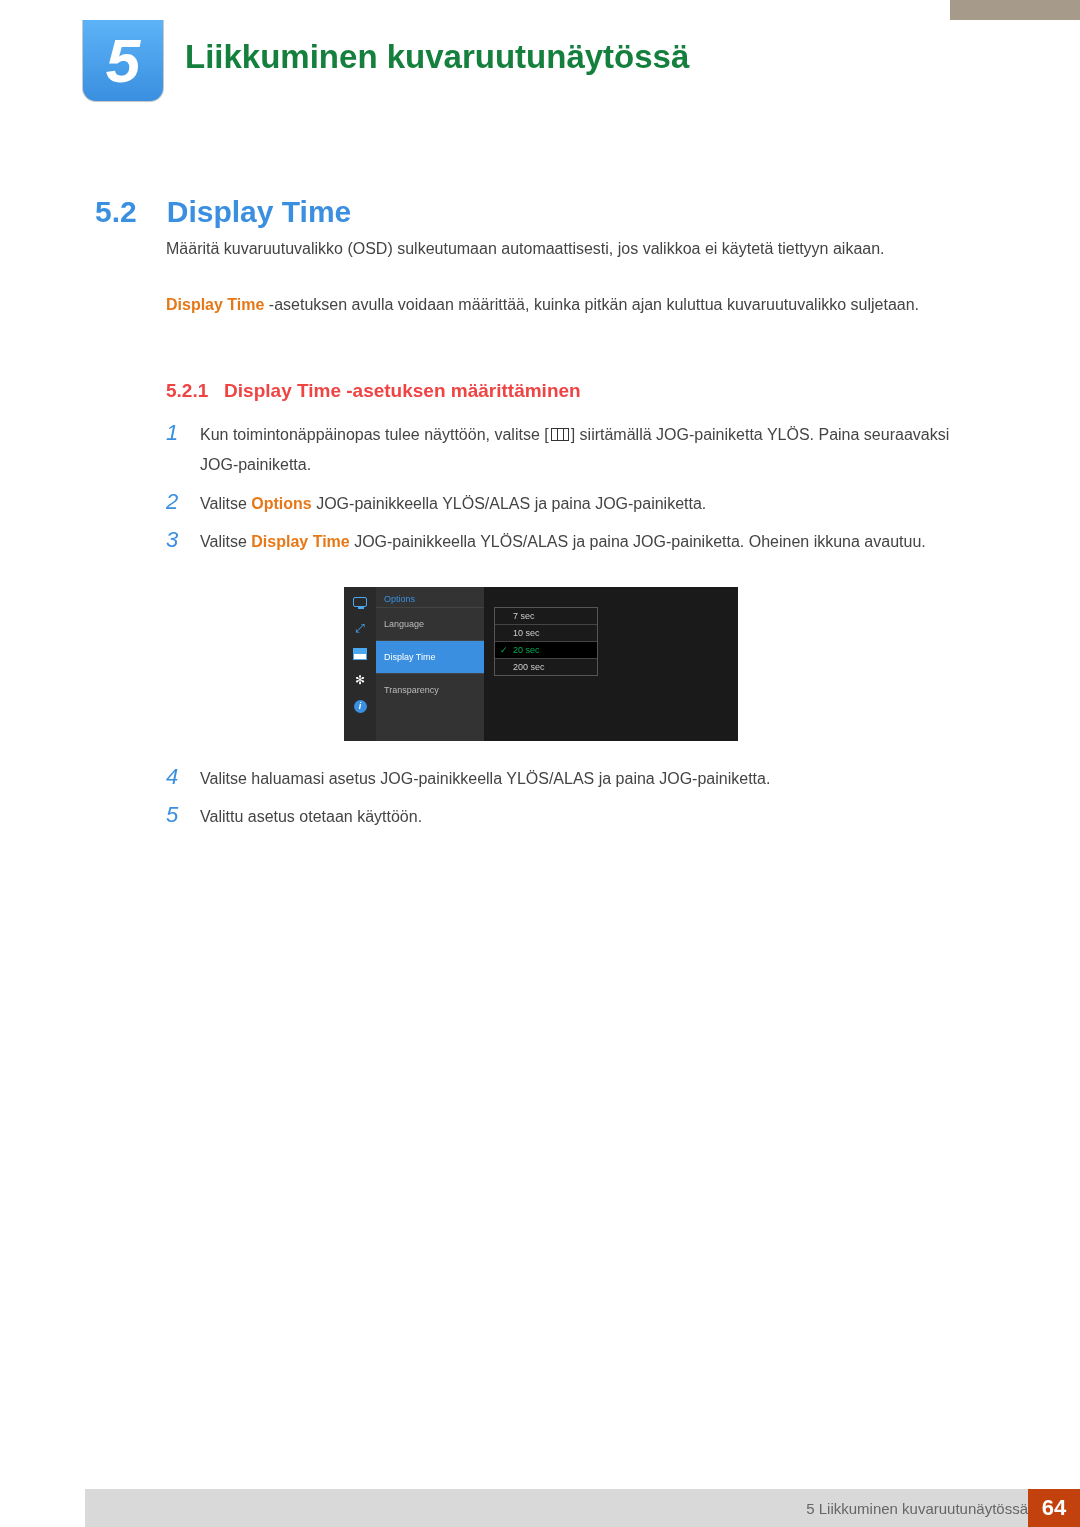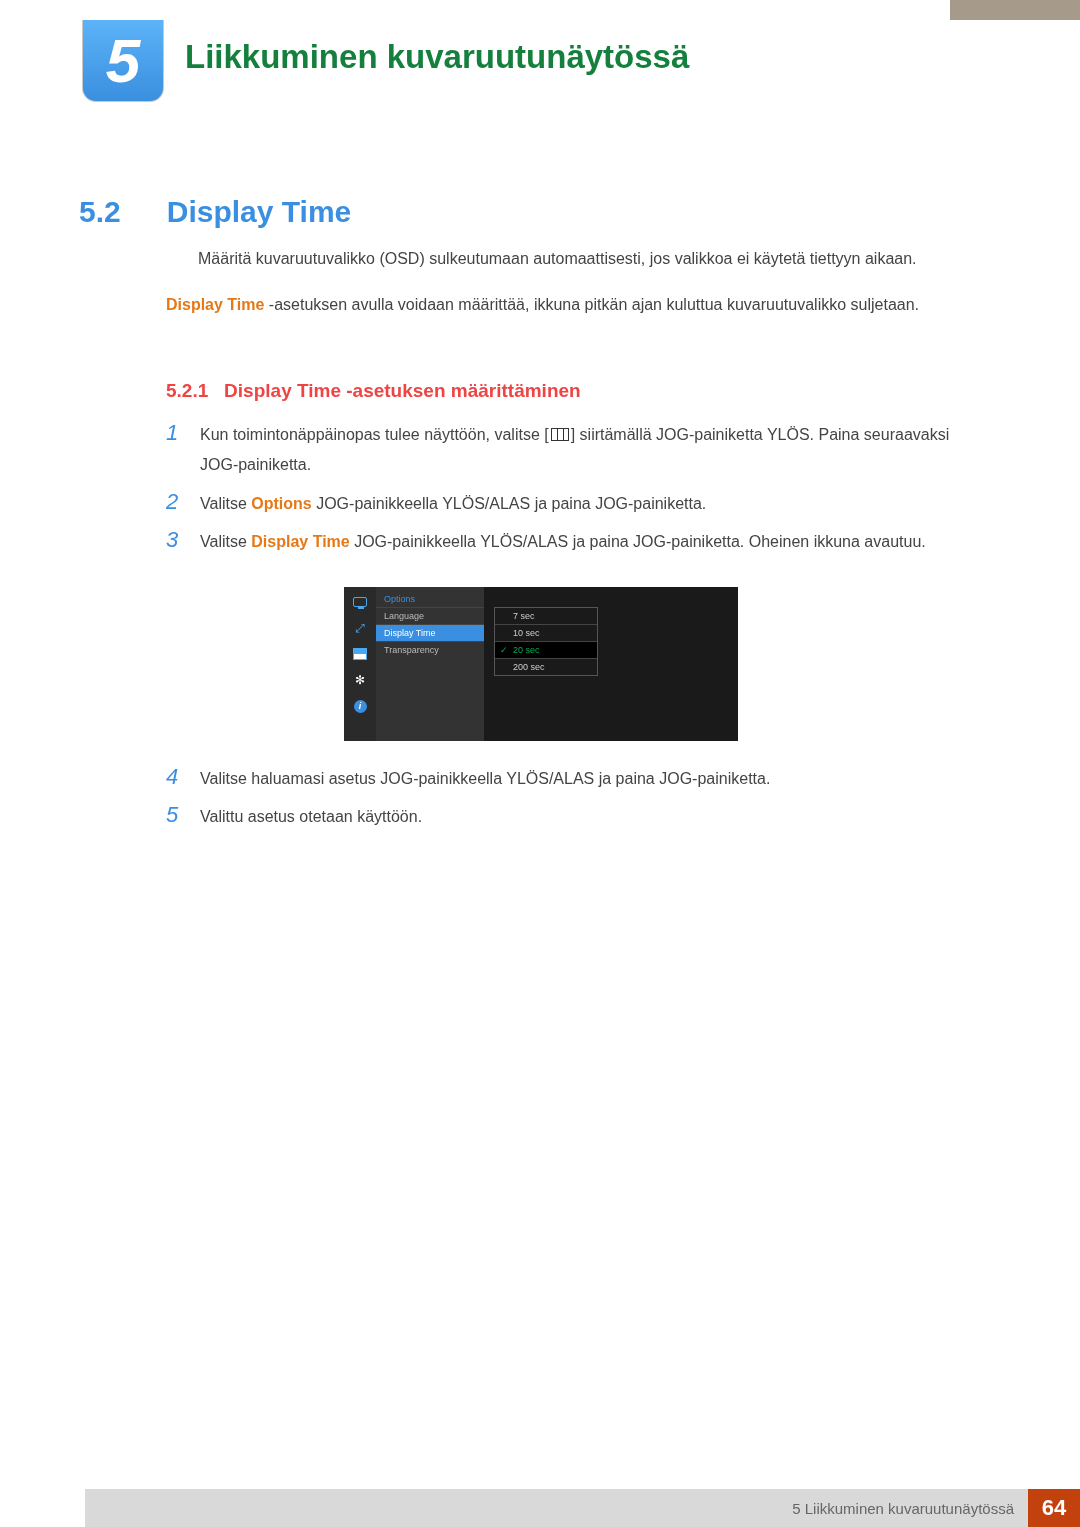--- a/index.html
+++ b/index.html
@@ -47,45 +47,45 @@
     top: 38px;
     left: 185px;
     font-size: 33px;
     color: #15803d;
     font-weight: bold;
   }
 
   .section-row {
     position: absolute;
     top: 195px;
-    left: 79px;
-    display: flex;
-    align-items: center;
-    gap: 46px;
+    left: 95px;
+    display: flex;
+    align-items: center;
+    gap: 30px;
   }
   .section-number {
     font-size: 30px;
     color: #3a8fe0;
     font-weight: bold;
   }
   .section-title {
     font-size: 30px;
     color: #3a8fe0;
     font-weight: bold;
   }
 
   .body-text {
     position: absolute;
     left: 166px;
     right: 90px;
     font-size: 16px;
     line-height: 1.6;
     color: #444;
   }
-  .p1 { top: 246px; margin-left: 32px; }
+  .p1 { top: 236px; }
   .p2 { top: 292px; }
 
   .p2 .highlight { color: #e67817; font-weight: bold; }
 
   .subsection {
     position: absolute;
     top: 380px;
     left: 166px;
     font-size: 19px;
     color: #ef4444;
@@ -179,21 +179,21 @@
     width: 108px;
     background: #333;
     padding: 4px 0;
   }
   .osd-col1-header {
     color: #3a8fe0;
     font-size: 9px;
     padding: 3px 8px;
   }
   .osd-col1-item {
-    padding: 3px 8px;
+    padding: 11px 8px;
     font-size: 9px;
     color: #bbb;
     border-top: 1px solid #444;
   }
   .osd-col1-item.selected {
     background: #3a8fe0;
     color: #fff;
   }
 
   .osd-col2 {
@@ -246,21 +246,20 @@
     right: 0;
     height: 38px;
     background: #d9d9d9;
     display: flex;
     align-items: center;
     justify-content: flex-end;
   }
   .footer-text {
     font-size: 15px;
     color: #666;
-    padding-right: 14px;
   }
   .footer-page {
     width: 52px;
     height: 38px;
     background: #c2410c;
     color: #fff;
     font-size: 22px;
     font-weight: bold;
     display: flex;
     align-items: center;
@@ -276,21 +275,21 @@
 <div class="chapter-title">Liikkuminen kuvaruutunäytössä</div>
 
 <div class="section-row">
   <span class="section-number">5.2</span>
   <span class="section-title">Display Time</span>
 </div>
 
 <div class="body-text p1">Määritä kuvaruutuvalikko (OSD) sulkeutumaan automaattisesti, jos valikkoa ei käytetä tiettyyn aikaan.</div>
 
 <div class="body-text p2">
-  <span class="highlight">Display Time</span><span> -asetuksen avulla voidaan määrittää, ikkuna pitkän ajan kuluttua kuvaruutuvalikko suljetaan.</span>
+  <span class="highlight">Display Time</span><span> -asetuksen avulla voidaan määrittää, kuinka pitkän ajan kuluttua kuvaruutuvalikko suljetaan.</span>
 </div>
 
 <div class="subsection">
   <span>5.2.1</span>
   &nbsp;&nbsp;<span>Display Time -asetuksen määrittäminen</span>
 </div>
 
 <div class="steps">
   <div class="step">
     <div class="step-num">1</div>

